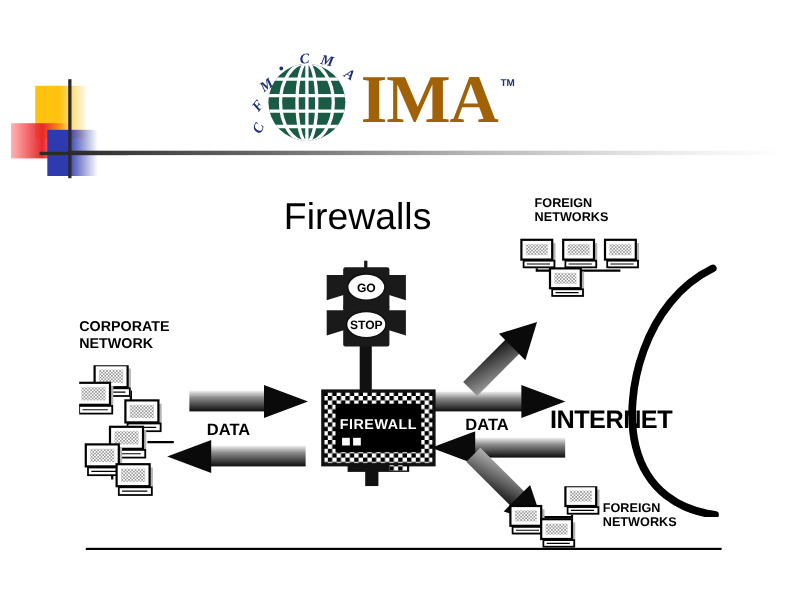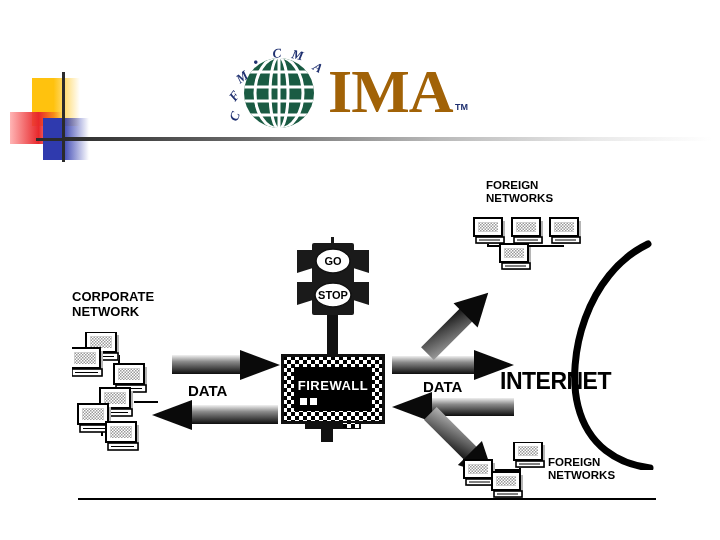--- a/index.html
+++ b/index.html
@@ -73,21 +73,20 @@
     letter-spacing: -1px;
     line-height: 1;
   }
   .logo-tm {
     position: absolute;
     left: 227px; top: 48px;
     font-family: "Liberation Sans", sans-serif;
     font-size: 9px;
     color: #1F3070;
     font-weight: 700;
-    margin-top: 32px;
   }
   .arc-letters { position: absolute; left: 0; top: 22px; width: 110px; height: 92px; }
 
   
   .title {
     position: absolute;
     left: 258px; top: 178px;
     font-family: "Liberation Sans", sans-serif;
     font-size: 34px;
     color: #000000;
@@ -115,21 +114,21 @@
     font-size: 23px; font-weight: 700; letter-spacing: -0.5px;
   }
 
   
   .arrow { position: absolute; }
 
   
   .traffic { position: absolute; left: 296px; top: 233px; width: 74px; height: 125px; }
 
   
-  .firewall { position: absolute; left: 279px; top: 352px; width: 108px; height: 90px; }
+  .firewall { position: absolute; left: 290px; top: 352px; width: 108px; height: 90px; }
   .fw-text {
     position: absolute;
     left: 0; top: 26px; width: 108px;
     text-align: center;
     font-family: "Liberation Sans", sans-serif;
     font-weight: 700;
     font-size: 13px;
     color: #ffffff;
     letter-spacing: 0.5px;
     z-index: 4;
@@ -187,20 +186,21 @@
       </g>
     </svg>
 
     <div class="logo-ima">IMA</div>
     <div class="logo-tm">TM</div>
   </div>
 
   <div class="header-rule"></div>
   <div class="footer-rule"></div>
 
+  <div class="title">Firewalls</div>
 
   <div class="dg-label lbl-corporate">CORPORATE
 NETWORK</div>
 
   <div class="dg-label lbl-foreign-top">FOREIGN
 NETWORKS</div>
 
   <div class="dg-label lbl-foreign-bottom">FOREIGN
 NETWORKS</div>
 

